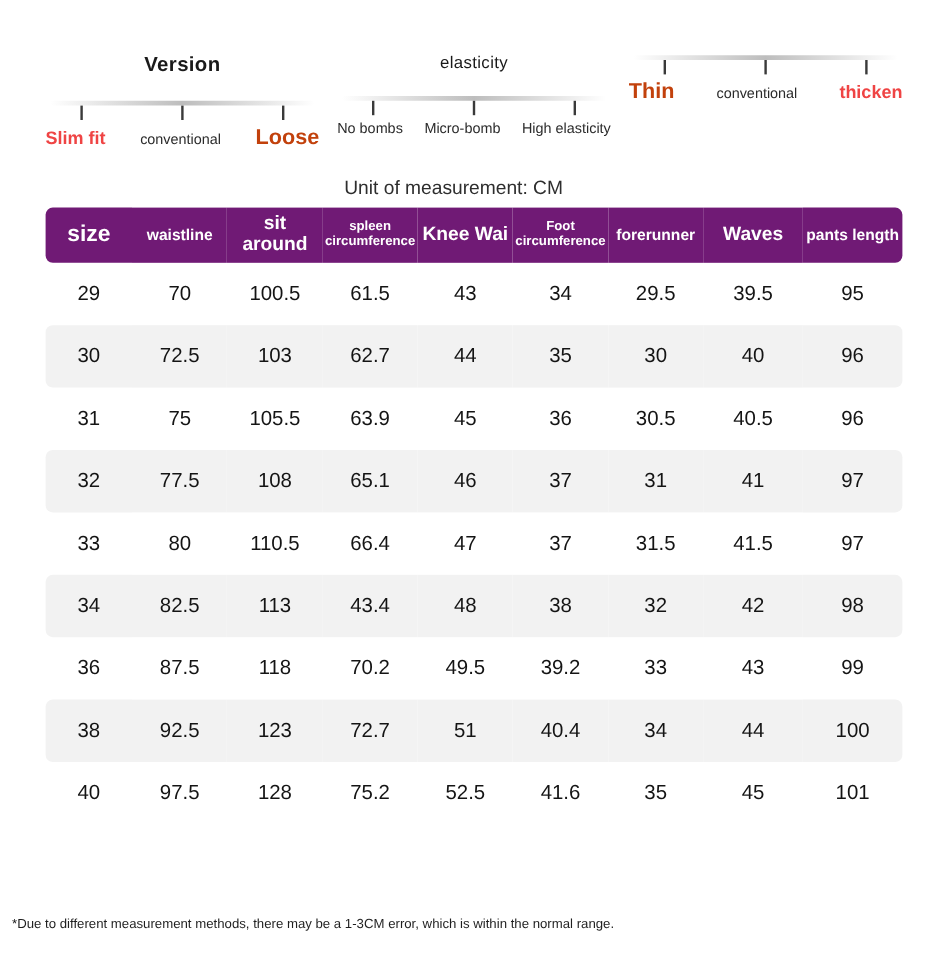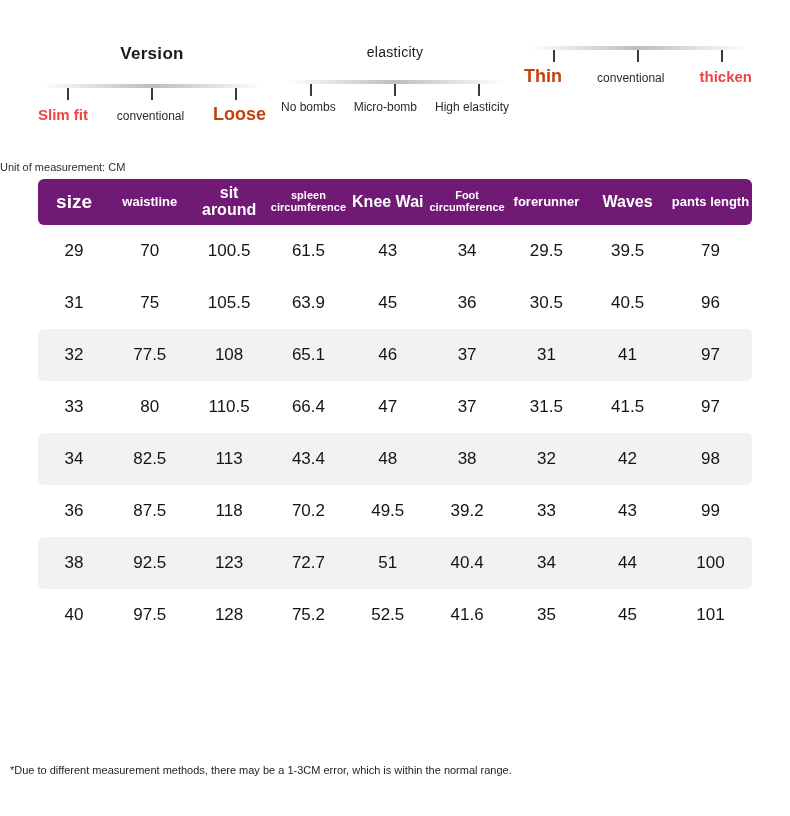--- a/index.html
+++ b/index.html
@@ -86,25 +86,25 @@
     color: #2b2b2b;
   }
   .lbl-med {
     font-size: 15px;
     font-weight: 700;
     color: #ef4444;
   }
 
   
   .unit-note {
-    text-align: left;
-    font-size: 11px;
+    text-align: center;
+    font-size: 16px;
     color: #2e2e2e;
     padding: 0 34px 0 0;
-    margin-top: 36px;
+    margin-top: 24px;
   }
 
   
   .table-wrap {
     padding: 0 38px;
     box-sizing: border-box;
     margin-top: 6px;
   }
   table.size-table {
     width: 100%;
@@ -249,21 +249,32 @@
     <tbody id="table-body">
         <tr>
           <td>29</td>
           <td>70</td>
           <td>100.5</td>
           <td>61.5</td>
           <td>43</td>
           <td>34</td>
           <td>29.5</td>
           <td>39.5</td>
-          <td>79</td>
+          <td>95</td>
+        </tr>
+        <tr class="alt">
+          <td>30</td>
+          <td>72.5</td>
+          <td>103</td>
+          <td>62.7</td>
+          <td>44</td>
+          <td>35</td>
+          <td>30</td>
+          <td>40</td>
+          <td>96</td>
         </tr>
         <tr>
           <td>31</td>
           <td>75</td>
           <td>105.5</td>
           <td>63.9</td>
           <td>45</td>
           <td>36</td>
           <td>30.5</td>
           <td>40.5</td>

